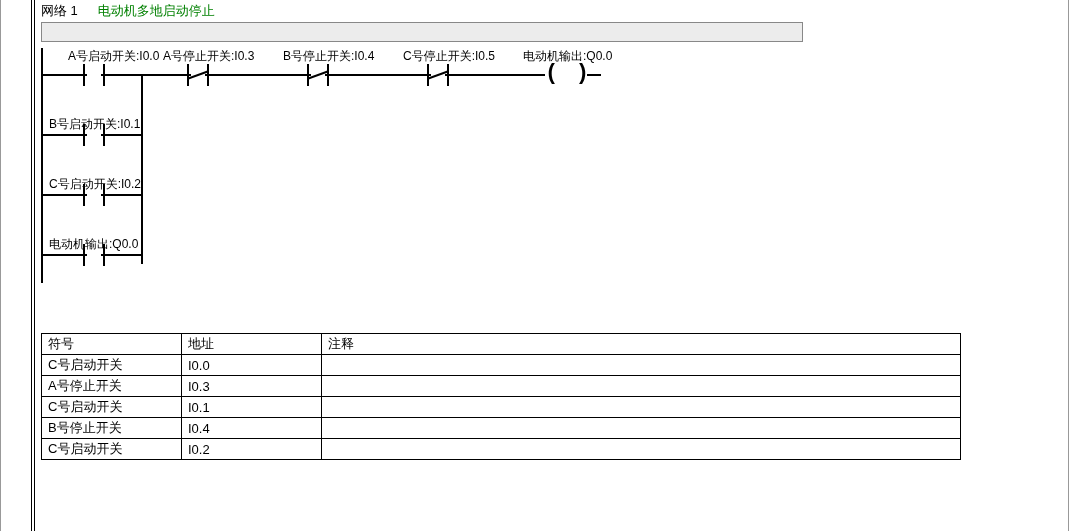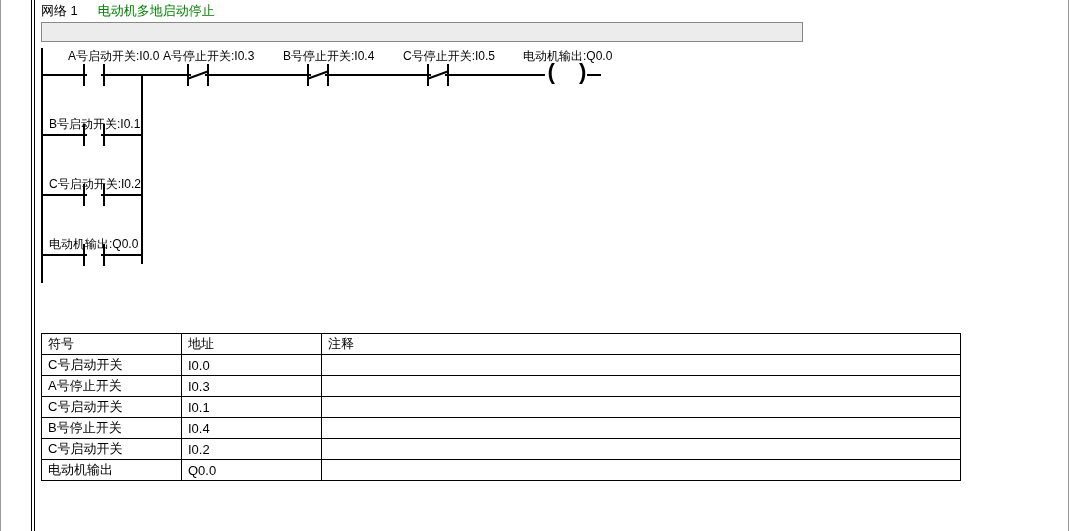--- a/index.html
+++ b/index.html
@@ -263,20 +263,15 @@
     <tr>
           <td>B号停止开关</td>
           <td>I0.4</td>
           <td></td>
         </tr>
     <tr>
           <td>C号启动开关</td>
           <td>I0.2</td>
           <td></td>
         </tr>
-    <tr>
-          <td>电动机输出</td>
-          <td>Q0.0</td>
-          <td></td>
-        </tr>
   </tbody>
     </table>
 </div>
 
 </body></html>

